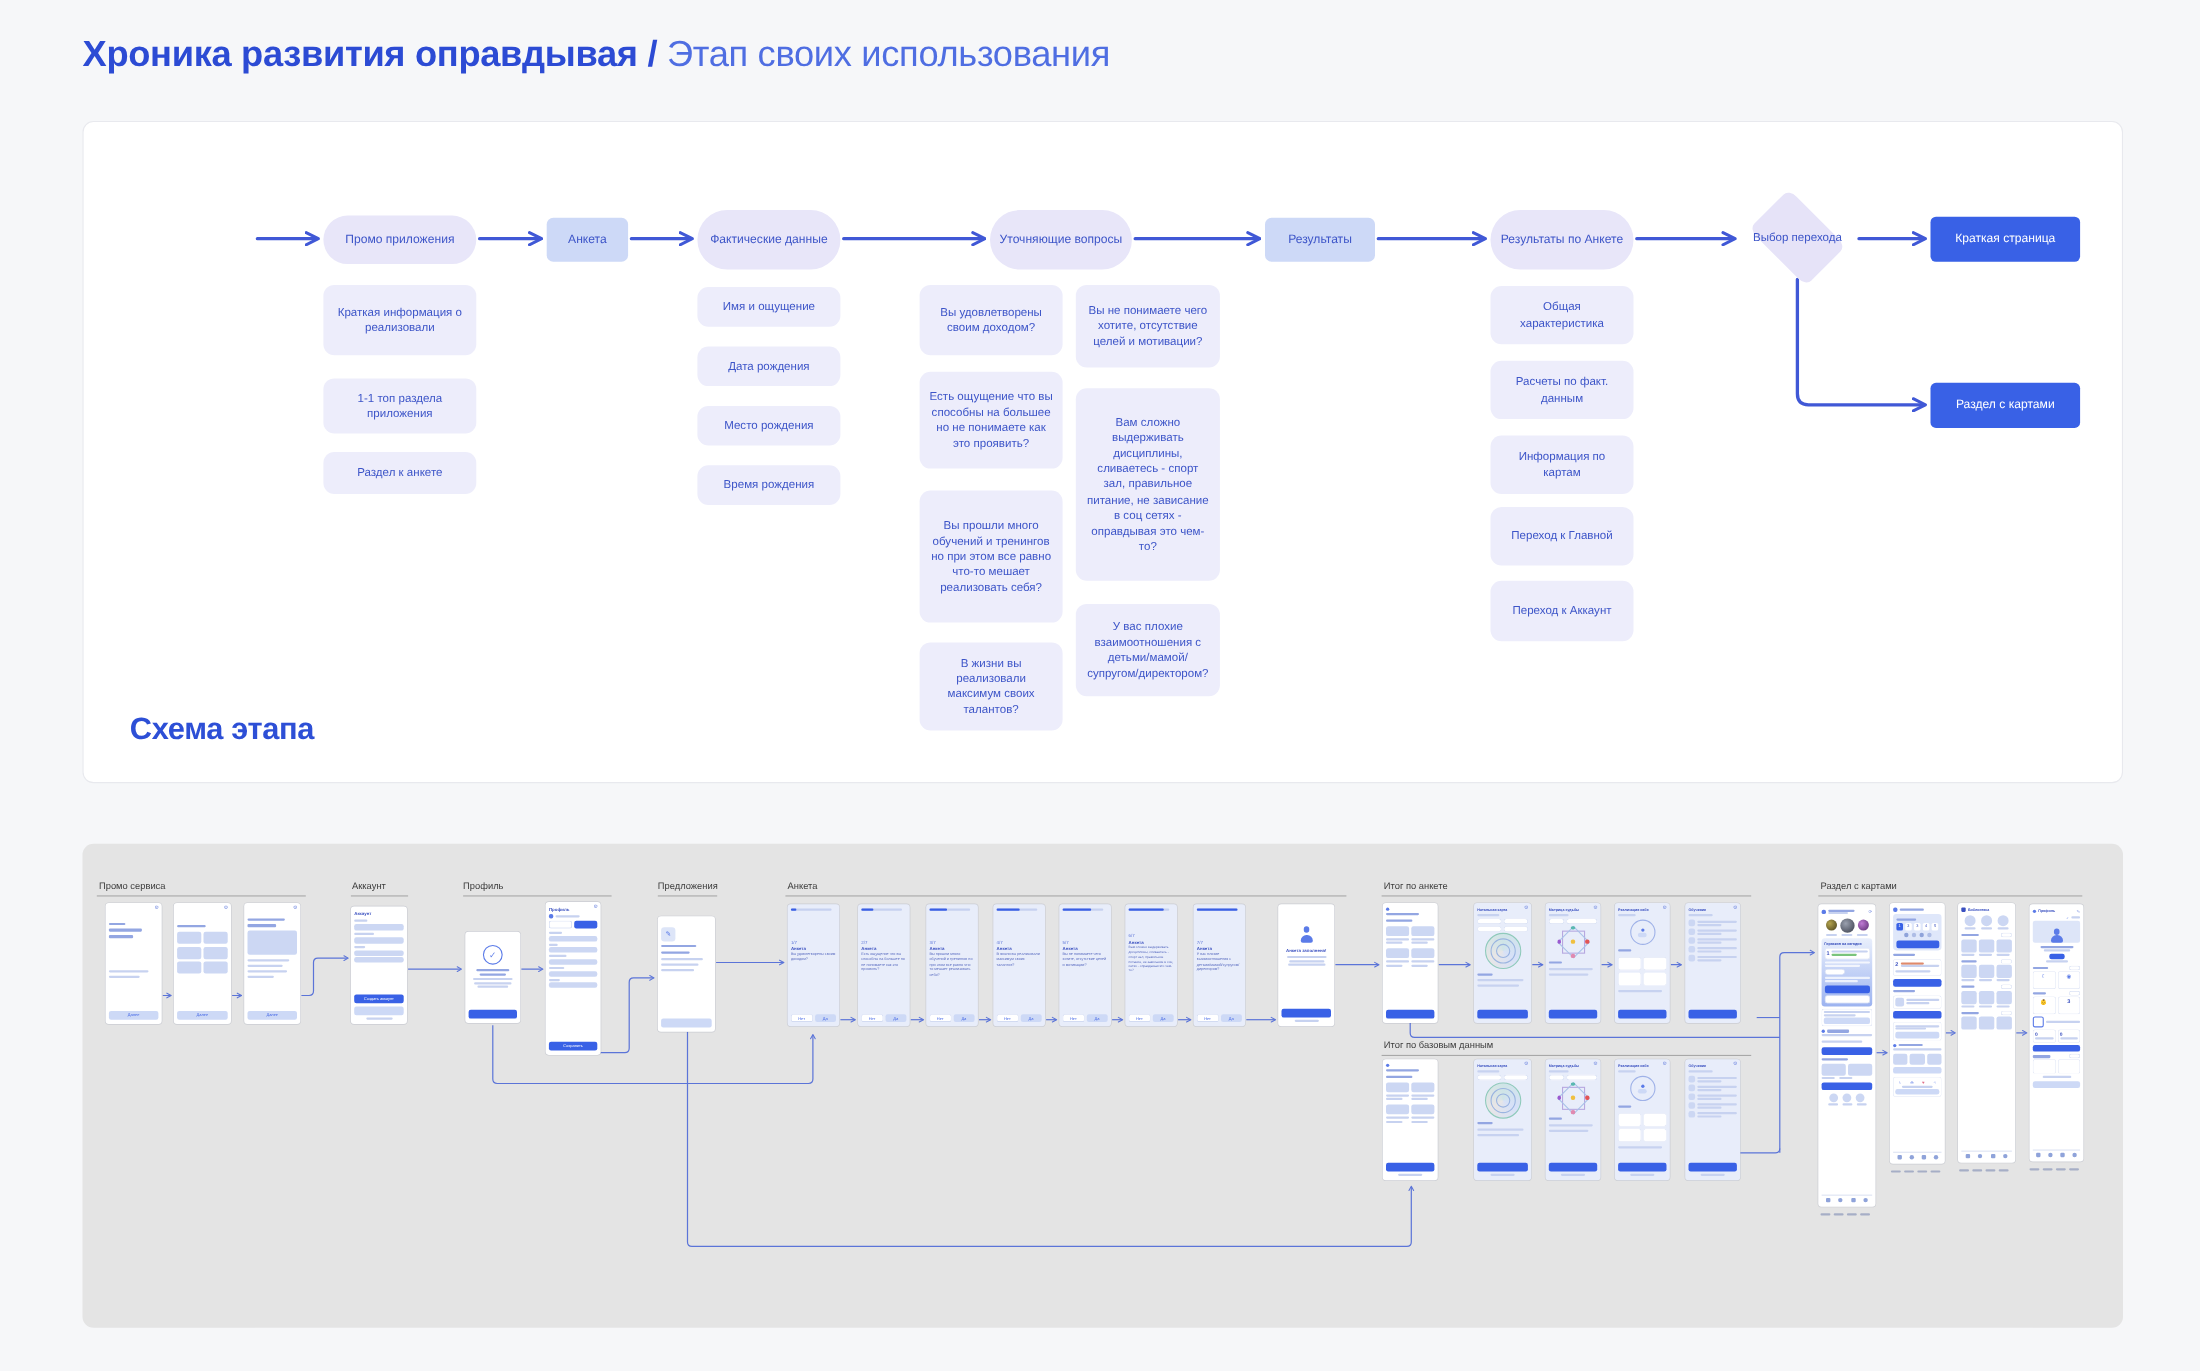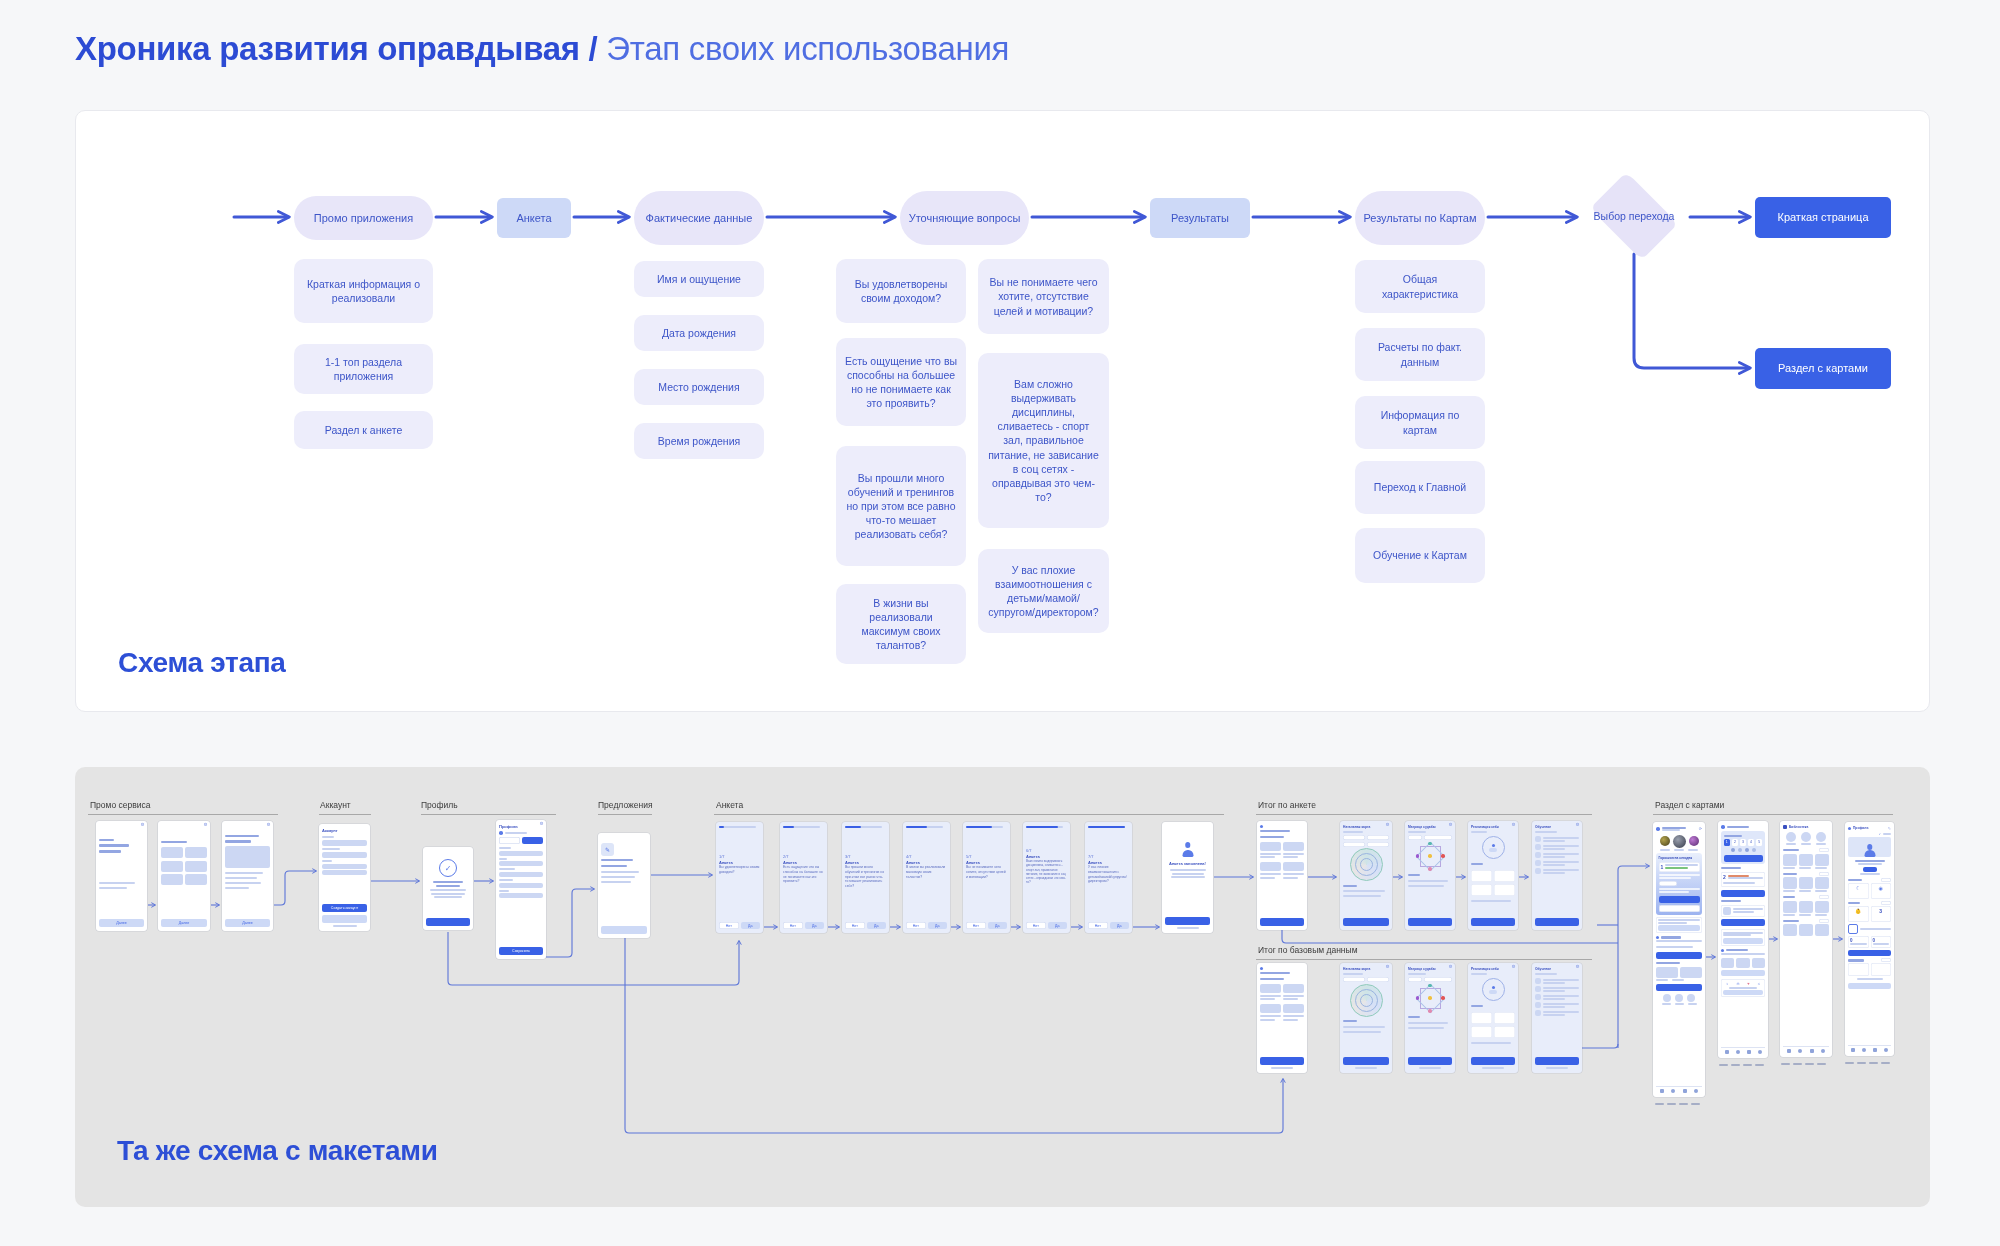--- a/index.html
+++ b/index.html
@@ -129,21 +129,21 @@
         <line x1="1614" y1="106" x2="1673" y2="106" marker-end="url(#arw)"></line>
         <path d="M1558,143 V247 Q1558,257 1568,257 H1673" marker-end="url(#arw)"></path>
       </g>
     </svg>
 
     <div class="node n-stad" style="left:218px;top:85px;width:139px;height:44px;">Промо приложения</div>
     <div class="node n-blue" style="left:421px;top:87px;width:74px;height:40px;">Анкета</div>
     <div class="node n-stad" style="left:558px;top:80px;width:130px;height:54px;">Фактические данные</div>
     <div class="node n-stad" style="left:824px;top:80px;width:129px;height:54px;">Уточняющие вопросы</div>
     <div class="node n-blue" style="left:1074px;top:87px;width:100px;height:40px;">Результаты</div>
-    <div class="node n-stad" style="left:1279px;top:80px;width:130px;height:54px;">Результаты по Картам</div>
+    <div class="node n-stad" style="left:1279px;top:80px;width:130px;height:54px;">Результаты по Анкете</div>
     <div class="diamond">
         <span>Выбор перехода</span>
       </div>
     <div class="node n-cta" style="left:1679px;top:86px;width:136px;height:41px;">Краткая страница</div>
     <div class="node n-cta" style="left:1679px;top:237px;width:136px;height:41px;">Раздел с картами</div>
 
     <div class="child" style="left:218px;top:148px;width:139px;height:64px;">Краткая информация о реализовали</div>
     <div class="child" style="left:218px;top:233px;width:139px;height:50px;">1-1 топ раздела приложения</div>
     <div class="child" style="left:218px;top:300px;width:139px;height:38px;">Раздел к анкете</div>
 
@@ -158,21 +158,21 @@
     <div class="child" style="left:760px;top:473px;width:130px;height:80px;">В жизни вы реализовали максимум своих талантов?</div>
 
     <div class="child" style="left:902px;top:148px;width:131px;height:75px;">Вы не понимаете чего хотите, отсутствие целей и мотивации?</div>
     <div class="child" style="left:902px;top:242px;width:131px;height:175px;">Вам сложно выдерживать дисциплины, сливаетесь - спорт зал, правильное питание, не зависание в соц сетях - оправдывая это чем-то?</div>
     <div class="child" style="left:902px;top:438px;width:131px;height:84px;">У вас плохие взаимоотношения с детьми/мамой/супругом/директором?</div>
 
     <div class="child" style="left:1279px;top:149px;width:130px;height:53px;">Общая характеристика</div>
     <div class="child" style="left:1279px;top:217px;width:130px;height:53px;">Расчеты по факт. данным</div>
     <div class="child" style="left:1279px;top:285px;width:130px;height:53px;">Информация по картам</div>
     <div class="child" style="left:1279px;top:350px;width:130px;height:53px;">Переход к Главной</div>
-    <div class="child" style="left:1279px;top:417px;width:130px;height:55px;">Обучение к Картам</div>
+    <div class="child" style="left:1279px;top:417px;width:130px;height:55px;">Переход к Аккаунт</div>
 
     <div class="h2" style="left:42px;top:536px;">Схема этапа</div>
   </div>
 
   <div class="panel">
     <svg class="lay" width="1855" height="440">
       <defs>
         <marker id="arw2" viewBox="0 0 10 10" refX="7.5" refY="5" markerWidth="5.5" markerHeight="5.5" orient="auto">
           <path d="M2,1.5 L8.5,5 L2,8.5" fill="none" stroke="#5b74d8" stroke-width="1.6" stroke-linecap="round" stroke-linejoin="round"></path>
         </marker>
@@ -1048,16 +1048,15 @@
         <i></i>
         <i></i>
       </div>
     <div class="caps" style="left:1770px;top:295px;">
         <i></i>
         <i></i>
         <i></i>
         <i></i>
       </div>
 
-    <div class="h2" style="left:42px;top:368px;">Та же схема с макетами</div>
   </div>
 
 </div>
 
 </body></html>

